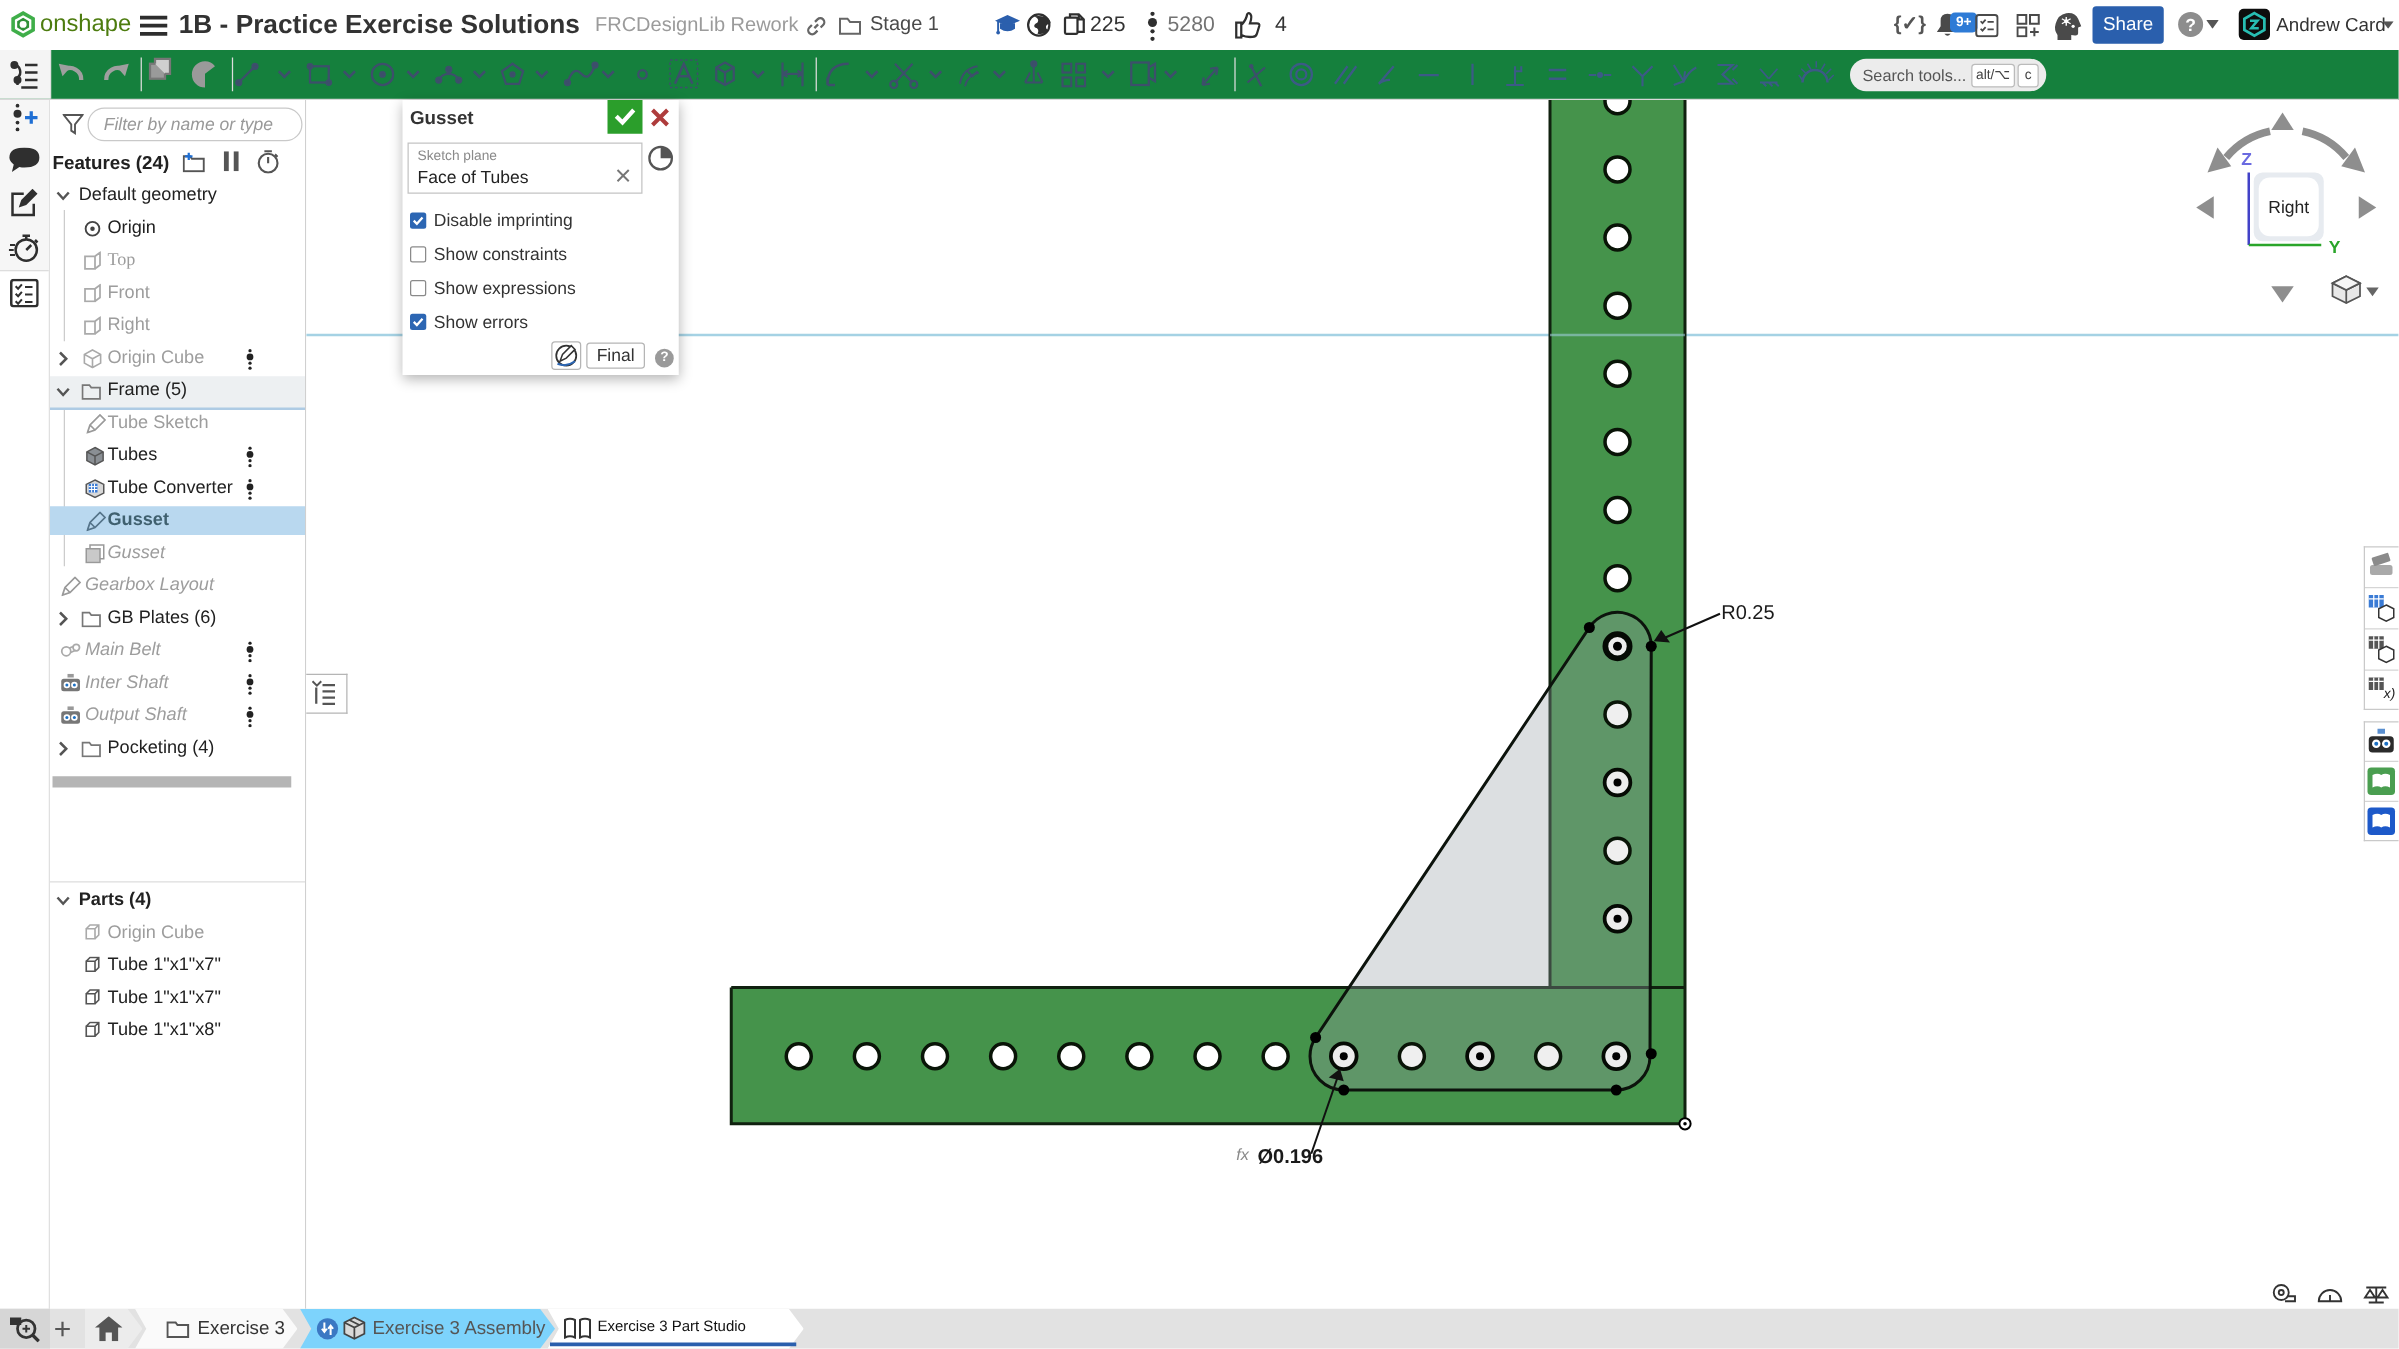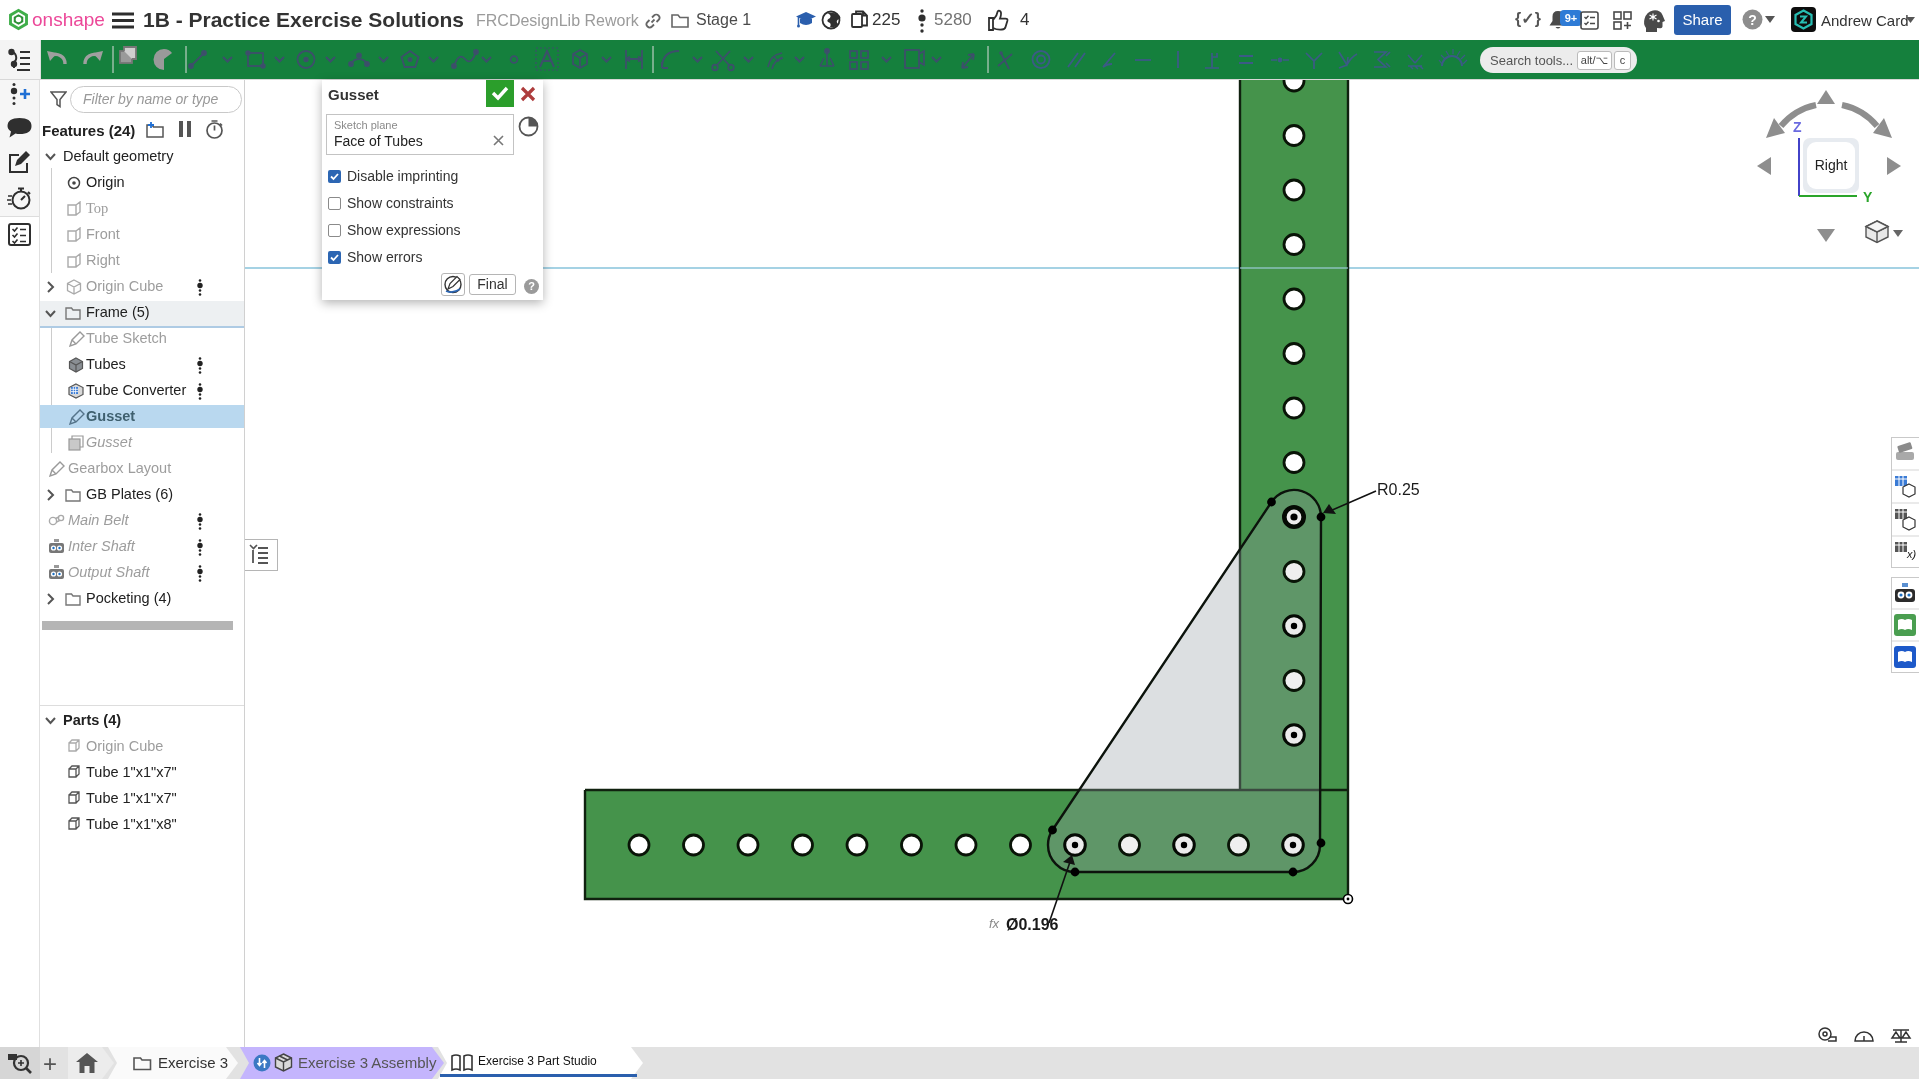--- a/index.html
+++ b/index.html
@@ -11,21 +11,21 @@
 <body>
 
 <div class="abs" id="topbar" style="left:0;top:0;width:1919px;height:40px;background:#fff;">
   
   <svg class="abs" style="left:7px;top:8px;" width="23" height="23" viewBox="0 0 28 28">
     <path d="M14,1 L25.5,7.5 L25.5,20.5 L14,27 L2.5,20.5 L2.5,7.5 Z" fill="#3fae49"></path>
     <path d="M14,5 L22,9.6 L22,18.4 L14,23 L6,18.4 L6,9.6 Z" fill="#fff"></path>
     <path d="M14,7.5 L19.8,10.9 L19.8,17.1 L14,20.5 L8.2,17.1 L8.2,10.9 Z" fill="#2f9138"></path>
     <circle cx="14" cy="14" r="3.4" fill="#fff"></circle>
   </svg>
-  <div class="abs" style="left:32px;top:9px;font-size:19px;color:#ec4899;">onshape</div>
+  <div class="abs" style="left:32px;top:9px;font-size:19px;color:#4d7c0f;">onshape</div>
   
   <svg class="abs" style="left:112px;top:12px;" width="22" height="17" viewBox="0 0 22 17">
     <g stroke="#2e2e2e" stroke-width="3">
         <line x1="0" y1="2" x2="22" y2="2"></line>
         <line x1="0" y1="8.5" x2="22" y2="8.5"></line>
         <line x1="0" y1="15" x2="22" y2="15"></line>
       </g>
   </svg>
   <div class="abs" style="left:143px;top:8px;font-size:21px;font-weight:bold;color:#333;">1B - Practice Exercise Solutions</div>
   <div class="abs" style="left:476px;top:12px;font-size:16px;color:#9b9b9b;">FRCDesignLib Rework</div>
@@ -446,21 +446,21 @@
         <path d="M4,4 v-3 h11 v11 h-3" fill="none" stroke="#999" stroke-width="1.2"></path>
       </svg>
     </div>
   <div class="abs" style="left:46px;top:354px;color:#9d9d9d;font-style:italic;">Gusset</div>
 
   <div class="abs" style="left:9px;top:381px;">
       <svg width="16" height="16" viewBox="0 0 16 16">
         <path d="M1,15 l2,-6 l8,-8 l4,4 l-8,8 z M3,9 l4,4" fill="none" stroke="#9a9a9a" stroke-width="1.4"></path>
       </svg>
     </div>
-  <div class="abs" style="left:28px;top:380px;color:#9d9d9d;">Gearbox Layout</div>
+  <div class="abs" style="left:28px;top:380px;color:#9d9d9d;font-style:italic;">Gearbox Layout</div>
 
   <div class="abs" style="left:5px;top:409px;">
       <svg width="12" height="12" viewBox="0 0 12 12">
         <path d="M3,1 l5,5 l-5,5" fill="none" stroke="#555" stroke-width="2"></path>
       </svg>
     </div>
   <div class="abs" style="left:25px;top:408px;">
       <svg width="16" height="14" viewBox="0 0 16 14">
         <path d="M1,2 h5.5 l1.5,2 h7 v9 h-14 z" fill="none" stroke="#777" stroke-width="1.4"></path>
       </svg>
@@ -839,21 +839,21 @@
     </svg>
   </div>
 
   <div class="abs" style="left:108px;top:0;width:130px;height:32px;background:#fafafa;clip-path:polygon(0 0,118px 0,130px 50%,118px 100%,0 100%,9px 50%);">
     <svg class="abs" style="left:25px;top:9px;" width="19" height="15" viewBox="0 0 19 15">
         <path d="M1,2 h6.5 l1.5,2 h8.5 v9.5 h-16.5 z" fill="none" stroke="#555" stroke-width="1.6"></path>
       </svg>
     <div class="abs" style="left:50px;top:7px;font-size:15px;color:#333;">Exercise 3</div>
   </div>
 
-  <div class="abs" style="left:240px;top:0;width:204px;height:32px;background:#c4b5fd;clip-path:polygon(0 0,192px 0,204px 50%,192px 100%,0 100%,9px 50%);text-decoration:underline;">
+  <div class="abs" style="left:240px;top:0;width:204px;height:32px;background:#7dd3fc;clip-path:polygon(0 0,192px 0,204px 50%,192px 100%,0 100%,9px 50%);text-decoration:underline;">
     <svg class="abs" style="left:13px;top:7px;" width="18" height="18" viewBox="0 0 18 18">
       <circle cx="9" cy="9" r="8.5" fill="#3b78c3"></circle>
       <path d="M6.5,4 v7 M4.5,9 L6.5,11.5 L8.5,9 M11.5,14 V7 M9.5,9 L11.5,6.5 L13.5,9" stroke="#fff" stroke-width="1.6" fill="none"></path>
     </svg>
     <svg class="abs" style="left:34px;top:6px;" width="19" height="19" viewBox="0 0 19 19">
       <path d="M9.5,1 L17.5,5 V14 L9.5,18 L1.5,14 V5 Z" fill="#d9d9d9" stroke="#444" stroke-width="1.4"></path>
       <path d="M1.5,5 L9.5,9 L17.5,5 M9.5,9 V18 M5.5,3 l8,4" stroke="#444" stroke-width="1.4" fill="none"></path>
     </svg>
     <div class="abs" style="left:58px;top:7px;font-size:15px;color:#555;">Exercise 3 Assembly</div>
   </div>

